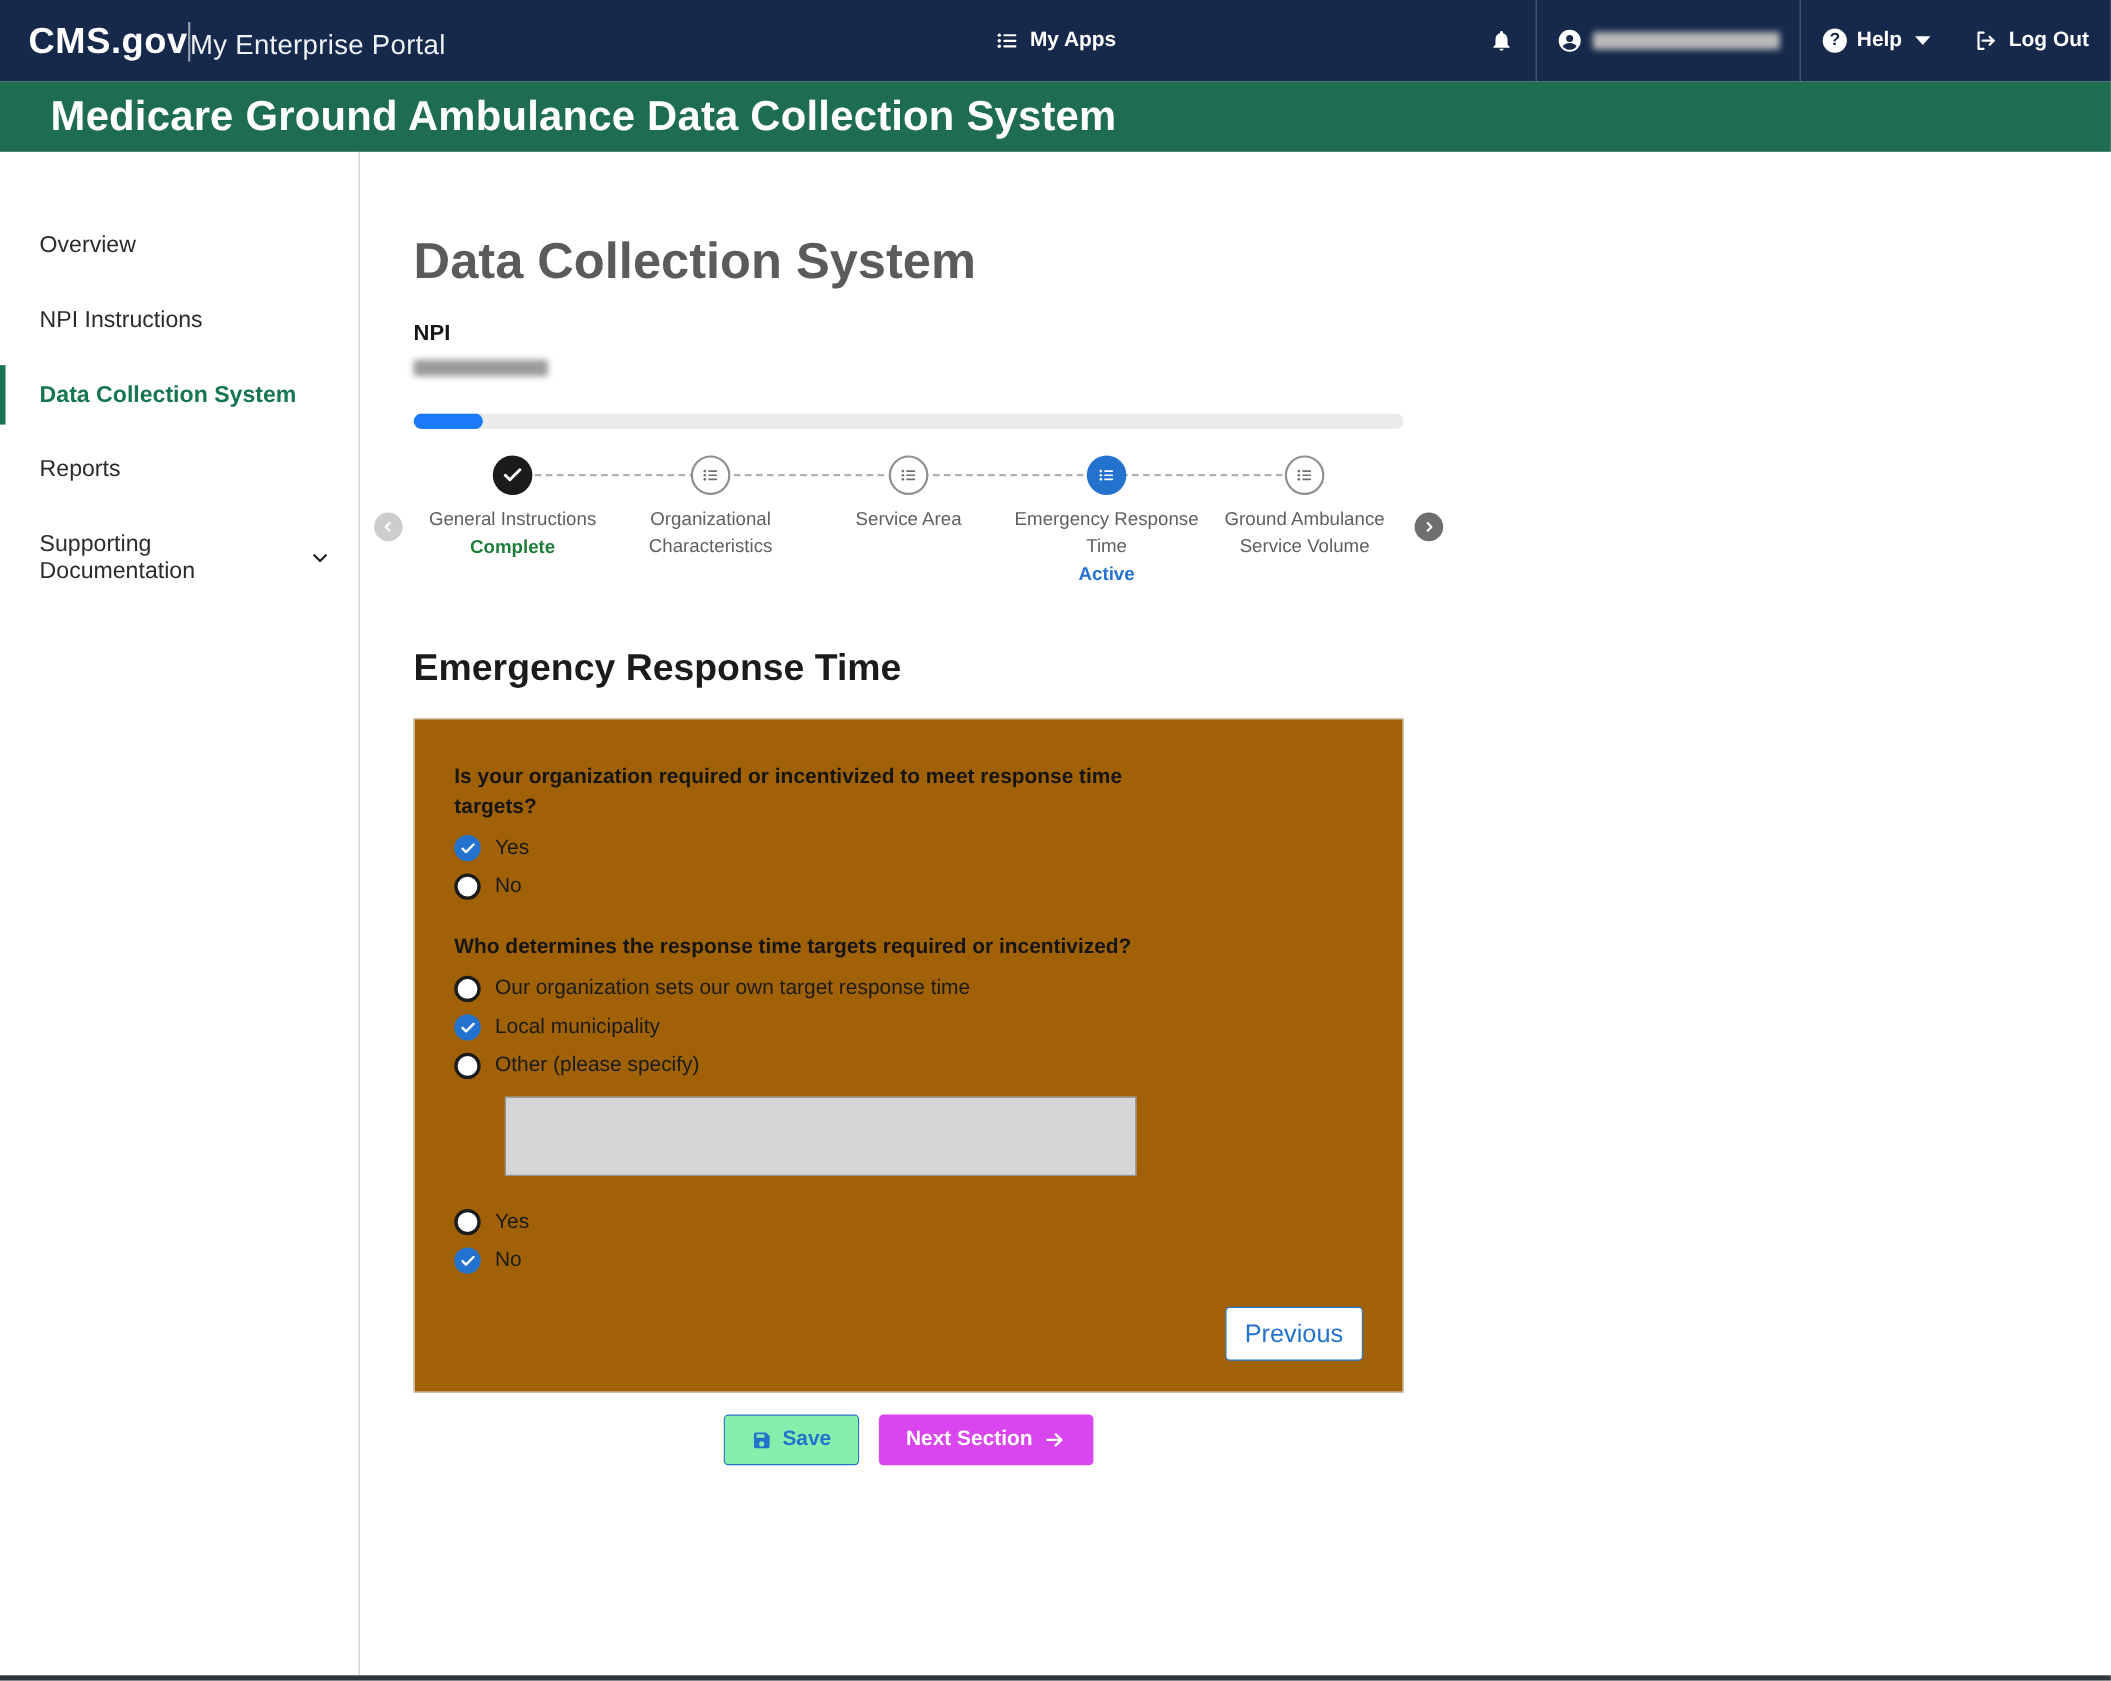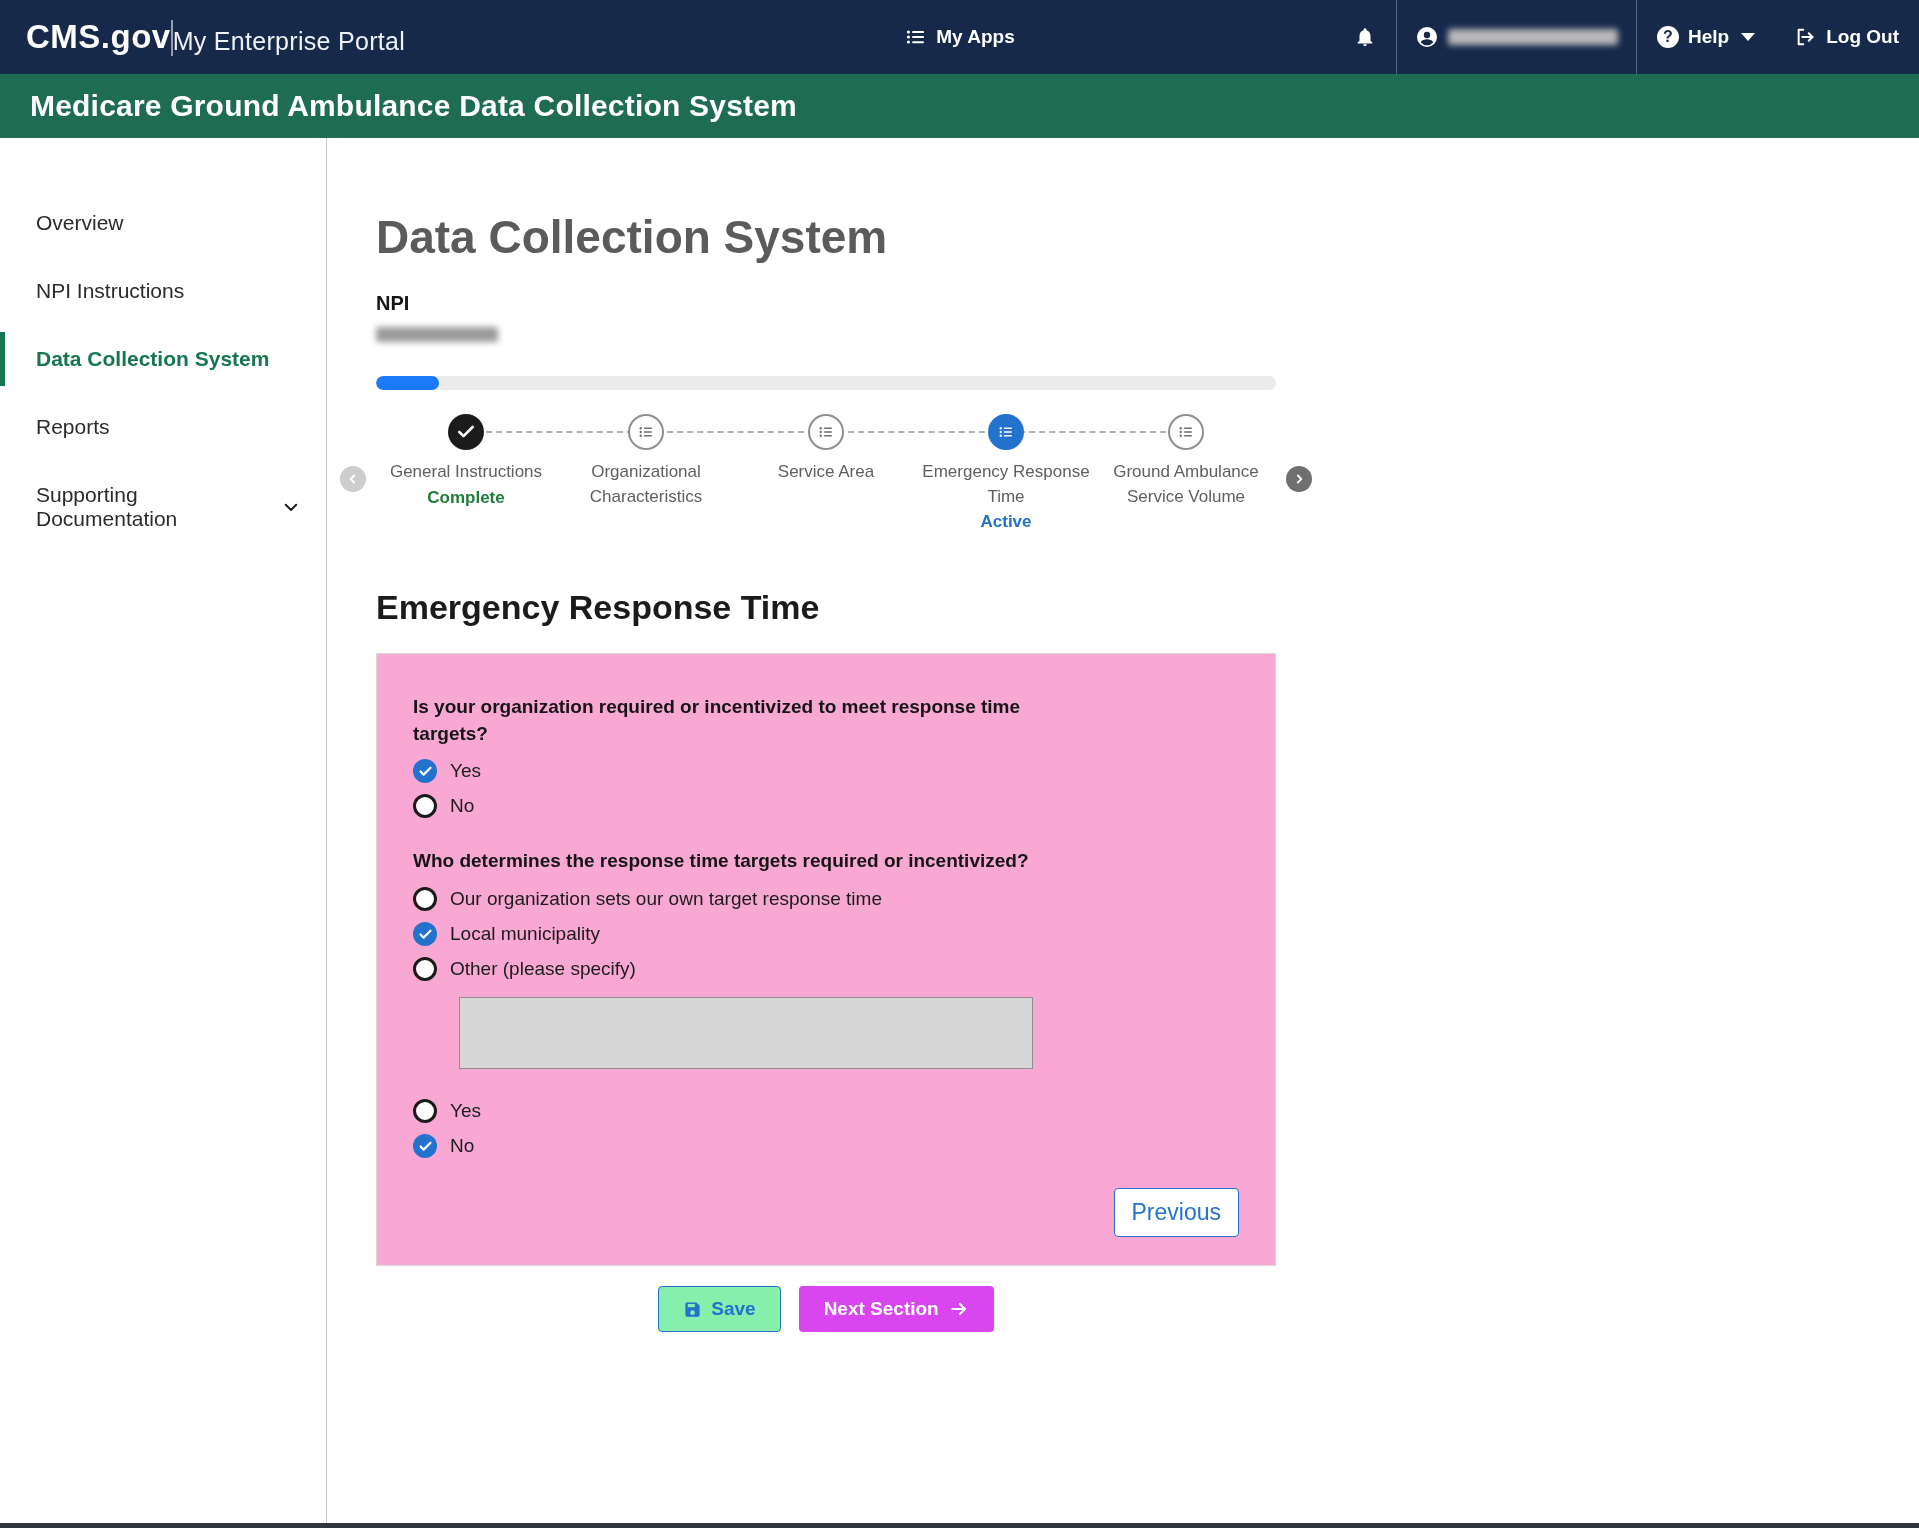--- a/index.html
+++ b/index.html
@@ -31,21 +31,21 @@
   .user-redacted { width: 170px; height: 16px; background:#b9b9b9; }
   .help-q {
     width: 22px; height: 22px; border-radius: 50%; background: #fff; color: #16294b;
     font-weight: 800; font-size: 16px; display: flex; align-items: center; justify-content: center;
   }
   .caret { width: 0; height: 0; border-left: 7px solid transparent; border-right: 7px solid transparent; border-top: 8px solid #fff; margin-left: 3px; }
   .icon svg { display: block; }
 
   
   .banner { height: 64px; background: #1e6c52; display: flex; align-items: center; padding-left: 30px; }
-  .banner h1 { color: #fff; font-size: 30px; font-weight: 800; margin: 0; letter-spacing: .2px; }
+  .banner h1 { color: #fff; font-size: 38px; font-weight: 800; margin: 16px; letter-spacing: .2px; }
 
   
   .content { display: flex; height: 1385px; }
   .sidebar { width: 327px; border-right: 1px solid #c9c9c9; padding-top: 58px; flex-shrink: 0; }
   .side-item {
     display: flex; align-items: center; justify-content: space-between;
     padding: 15px 26px 15px 31px; margin-bottom: 14px; font-size: 21px; color: #2b2b2b;
     cursor: pointer; border-left: 5px solid transparent;
   }
   .side-item.active { color: #15764f; font-weight: 700; border-left-color: #15764f; }
@@ -83,21 +83,21 @@
   .step-circle.complete { background: #1b1b1b; }
   .step-circle.active   { background: #2272ce; }
   .step-label { margin-top: 10px; font-size: 17px; color: #5f5f5f; text-align: center; line-height: 1.45; max-width: 172px; }
   .step-status { font-size: 17px; margin-top: 3px; font-weight: 700; }
   .step-status.complete { color: #1f7d3a; }
   .step-status.active   { color: #2272ce; }
   .step-status:empty { display: none; }
 
   
   .section-title { font-size: 34px; font-weight: 800; color: #1b1b1b; margin: 56px 0 26px; }
-  .card { width: 900px; border: 1px solid #d9d9d9; background: #f9a8d4; padding: 40px 36px 28px; }
+  .card { width: 900px; border: 1px solid #d9d9d9; background: #a16207; padding: 40px 36px 28px; }
   .question { margin-bottom: 30px; }
   .q-text { font-size: 19px; font-weight: 700; color: #151515; margin: 0 0 12px; max-width: 680px; line-height: 1.4; }
   .option { display: flex; align-items: center; gap: 13px; margin: 11px 0; font-size: 19px; color: #1b1b1b; cursor: pointer; }
   .radio {
     width: 24px; height: 24px; border-radius: 50%; flex-shrink: 0;
     display: flex; align-items: center; justify-content: center;
   }
   .radio.unchecked { border: 3px solid #1b1b1b; background: #fff; }
   .radio.checked   { background: #2272ce; }
   .other-textarea {

